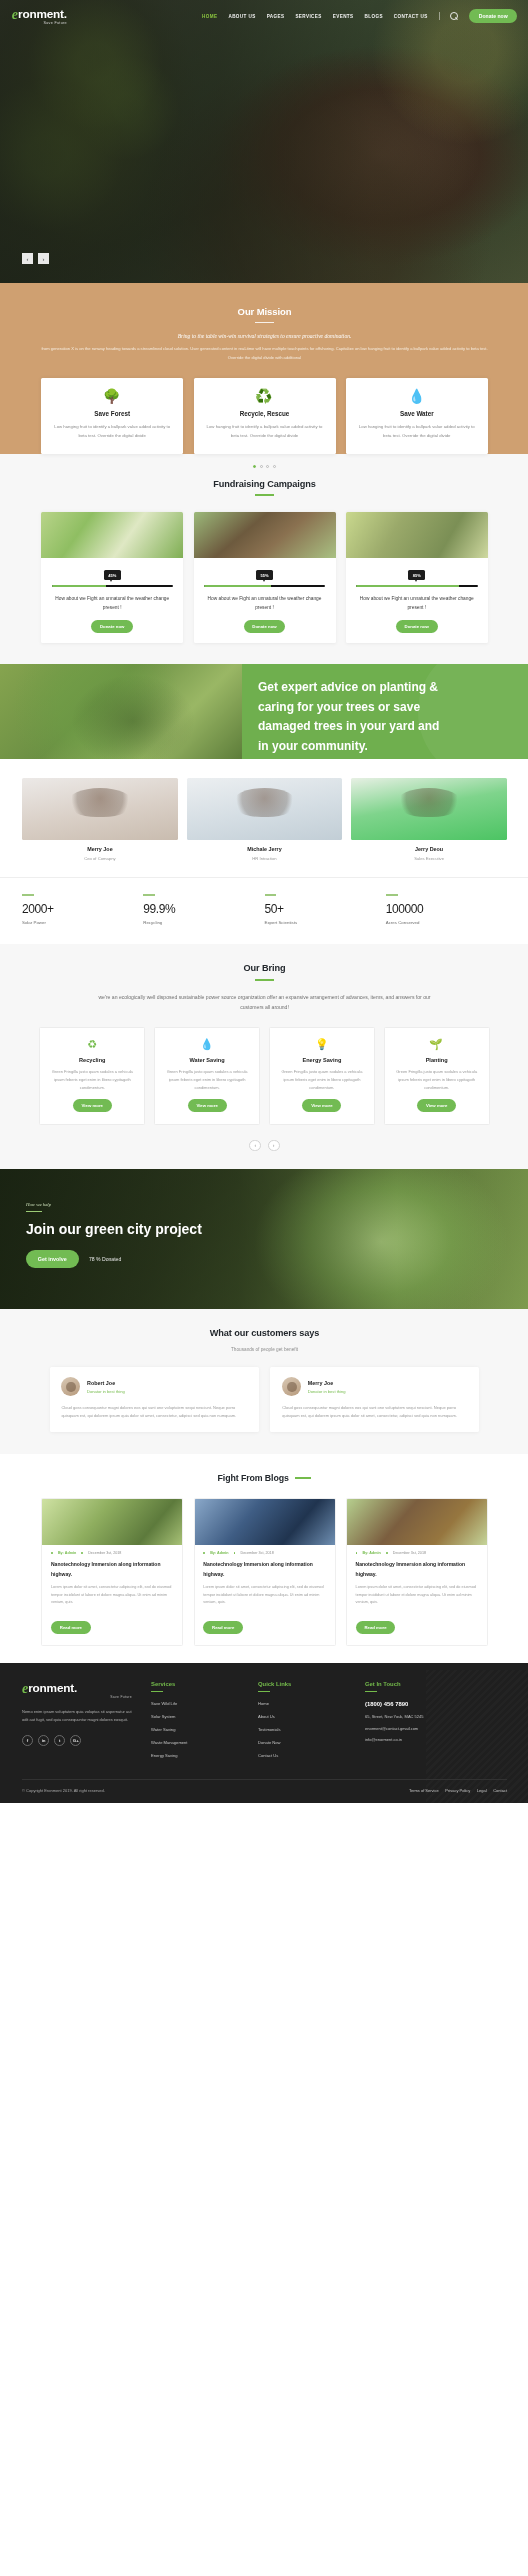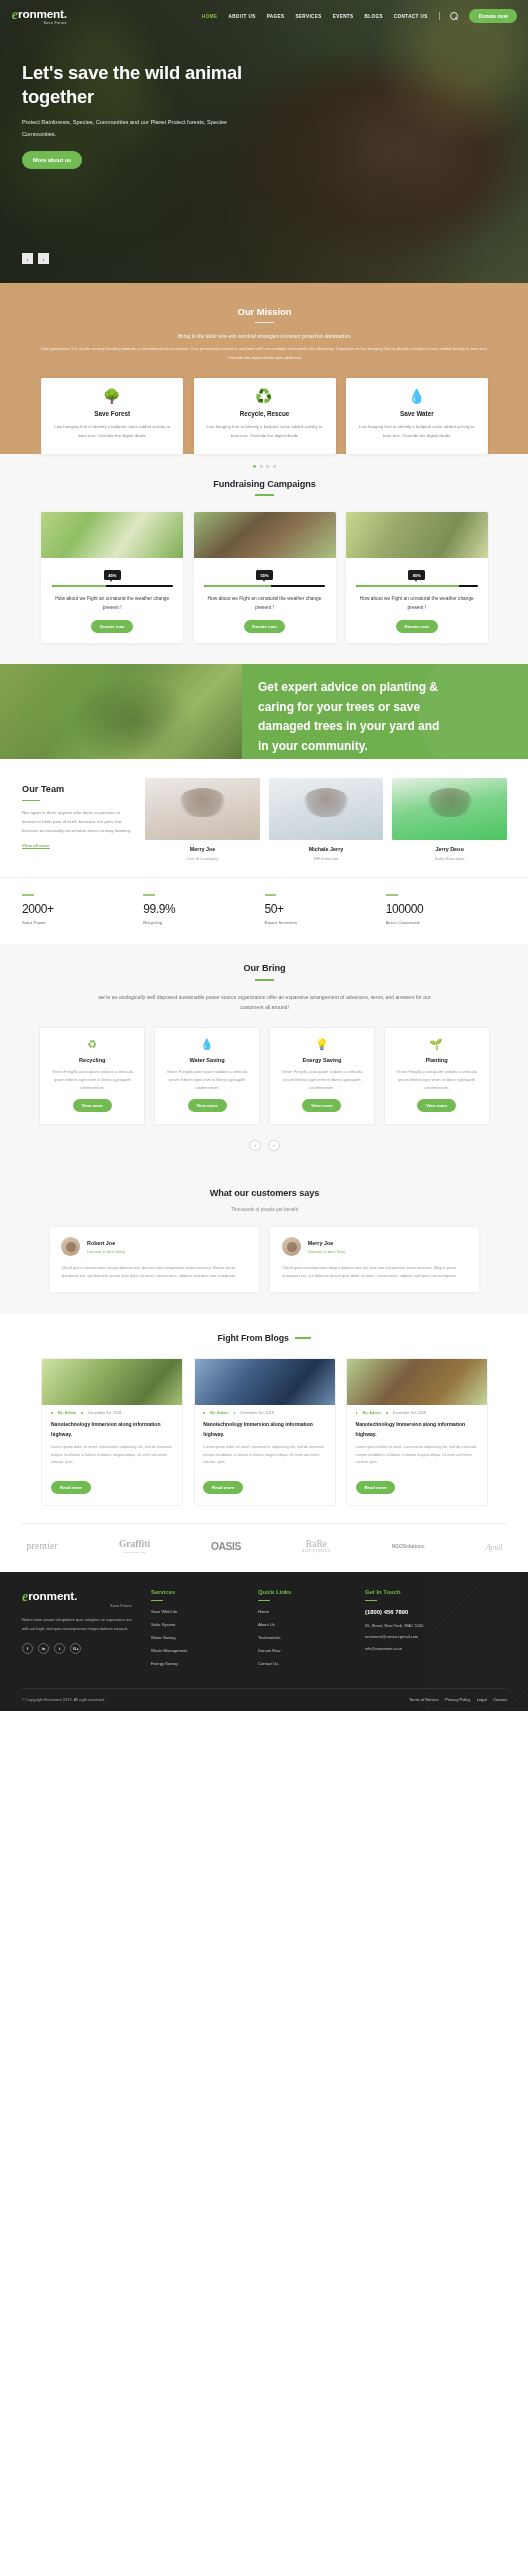--- a/index.html
+++ b/index.html
@@ -369,25 +369,20 @@
         <span class="nav-item">SERVICES</span>
         <span class="nav-item">EVENTS</span>
         <span class="nav-item">BLOGS</span>
         <span class="nav-item">CONTACT US</span>
         <span class="nav-sep"></span>
         <span class="nav-search"></span>
         <span class="btn-donate-nav">Donate now</span>
       </nav>
     </div>
 
-    <div class="hero-body">
-      <h1 class="hero-h1">Let's save the wild animal together</h1>
-      <p class="hero-p">Protect Rainforests, Species, Communities and our Planet Protect forests, Species Communities.</p>
-      <span class="btn-green">More about us</span>
-    </div>
     <div class="hero-arrows">
       <span class="arrow-box">‹</span>
       <span class="arrow-box">›</span>
     </div>
   </section>
 
   <section class="mission">
     <h2 class="sec-title-lt">Our Mission</h2>
     <div class="rule-lt"></div>
     <p class="mission-lead">Bring to the table win-win survival strategies to ensure proactive domination.</p>
@@ -474,26 +469,20 @@
         <span>Network-driven collaborative approaches.</span>
       </div>
       <div class="cta-btns">
         <span class="btn-dark">Take Action</span>
         <span class="btn-white">Become Volunteer</span>
       </div>
     </div>
   </section>
 
   <section class="team">
-    <div class="team-left">
-      <h2 class="team-h">Our Team</h2>
-      <div class="rule-l"></div>
-      <p class="team-p">Nor again is there anyone who loves or pursues or desires to btain pain of itself, because it is pain, but because occasionally circumstan reces runway heading</p>
-      <span class="team-link">View all team</span>
-    </div>
     <div class="members">
       <div class="member">
         <div class="m-photo p1"></div>
         <div class="m-name">Merry Joe</div>
         <div class="m-role">Ceo of Comapny</div>
       </div>
       <div class="member">
         <div class="m-photo p2"></div>
         <div class="m-name">Michale Jerry</div>
         <div class="m-role">HR Intraction</div>
@@ -558,20 +547,31 @@
         <div class="ecard-p">Green Fringilla justo quam sodales a vehicula ipsum feberis eget enim in libero cypitagoth condimentum.</div>
         <span class="btn-sm">View more</span>
       </div>
     </div>
     <div class="ev-nav">
       <span class="ev-btn">‹</span>
       <span class="ev-btn">›</span>
     </div>
   </section>
 
+  <section class="join">
+    <div class="join-body">
+      <div class="join-kicker">How we help</div>
+      <div class="join-rule"></div>
+      <h2 class="join-h">Join our green city project</h2>
+      <div class="join-row">
+        <span class="btn-join">Get involve</span>
+        <span class="join-pct">78 % Donated</span>
+      </div>
+    </div>
+  </section>
 
   <section class="testi">
     <h2 class="sec-title">What our customers says</h2>
     <p class="testi-sub">Thousands of people get benefit</p>
     <div class="tcards">
       <div class="tcard">
         <div class="thead">
           <div class="tavatar"></div>
           <div>
             <div class="tname">Robert Joe</div>
@@ -631,36 +631,20 @@
           <span class="b-dot"></span>
           <span>December 3st, 2018</span>
         </div>
         <div class="b-title">Nanotechnology Immersion along information highway.</div>
         <div class="b-text">Lorem ipsum dolor sit amet, consectetur adipiscing elit, sed do eiusmod tempor incididunt ut labore et dolore magna aliqua. Ut enim ad minim veniam, quis.</div>
         <div class="b-btn"><span class="btn-sm">Read more</span></div>
       </div>
     </div>
   </section>
 
-  <section class="partners">
-    <div class="plogo p1">premier</div>
-    <div class="plogo p2">
-      <span>Graffiti</span>
-      <span class="p2s">a full City art food</span>
-    </div>
-    <div class="plogo p3">OASIS</div>
-    <div class="plogo p4">
-      <span>RaRe</span>
-      <span class="p4s">BOUTIQUES</span>
-    </div>
-    <div class="plogo p5">
-      <span class="p5g">NGOSolutions</span>
-    </div>
-    <div class="plogo p6">Aywl</div>
-  </section>
 
   <footer class="footer">
     <div class="fcols">
       <div class="fc1">
         <div class="flogo">
           <div class="flogo-main">
             <span class="logo-e">e</span>
             <span class="logo-txt">ronment.</span>
           </div>
           <div class="flogo-sub">Save Future</div>

